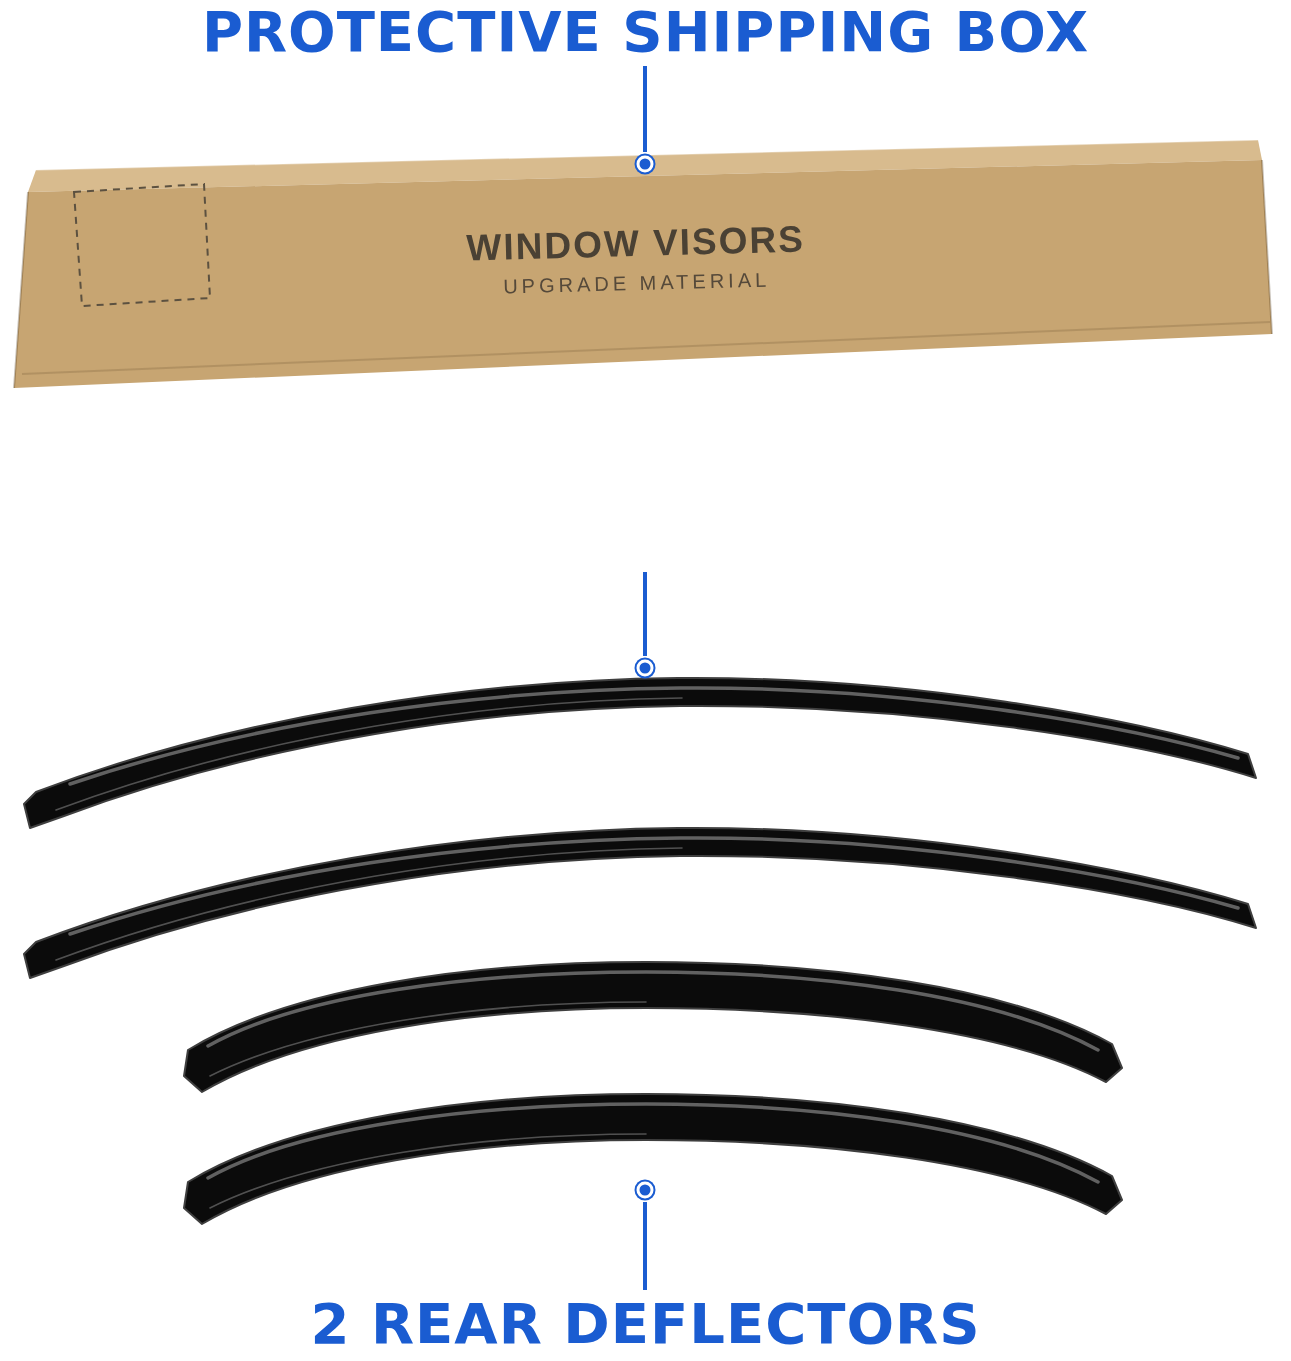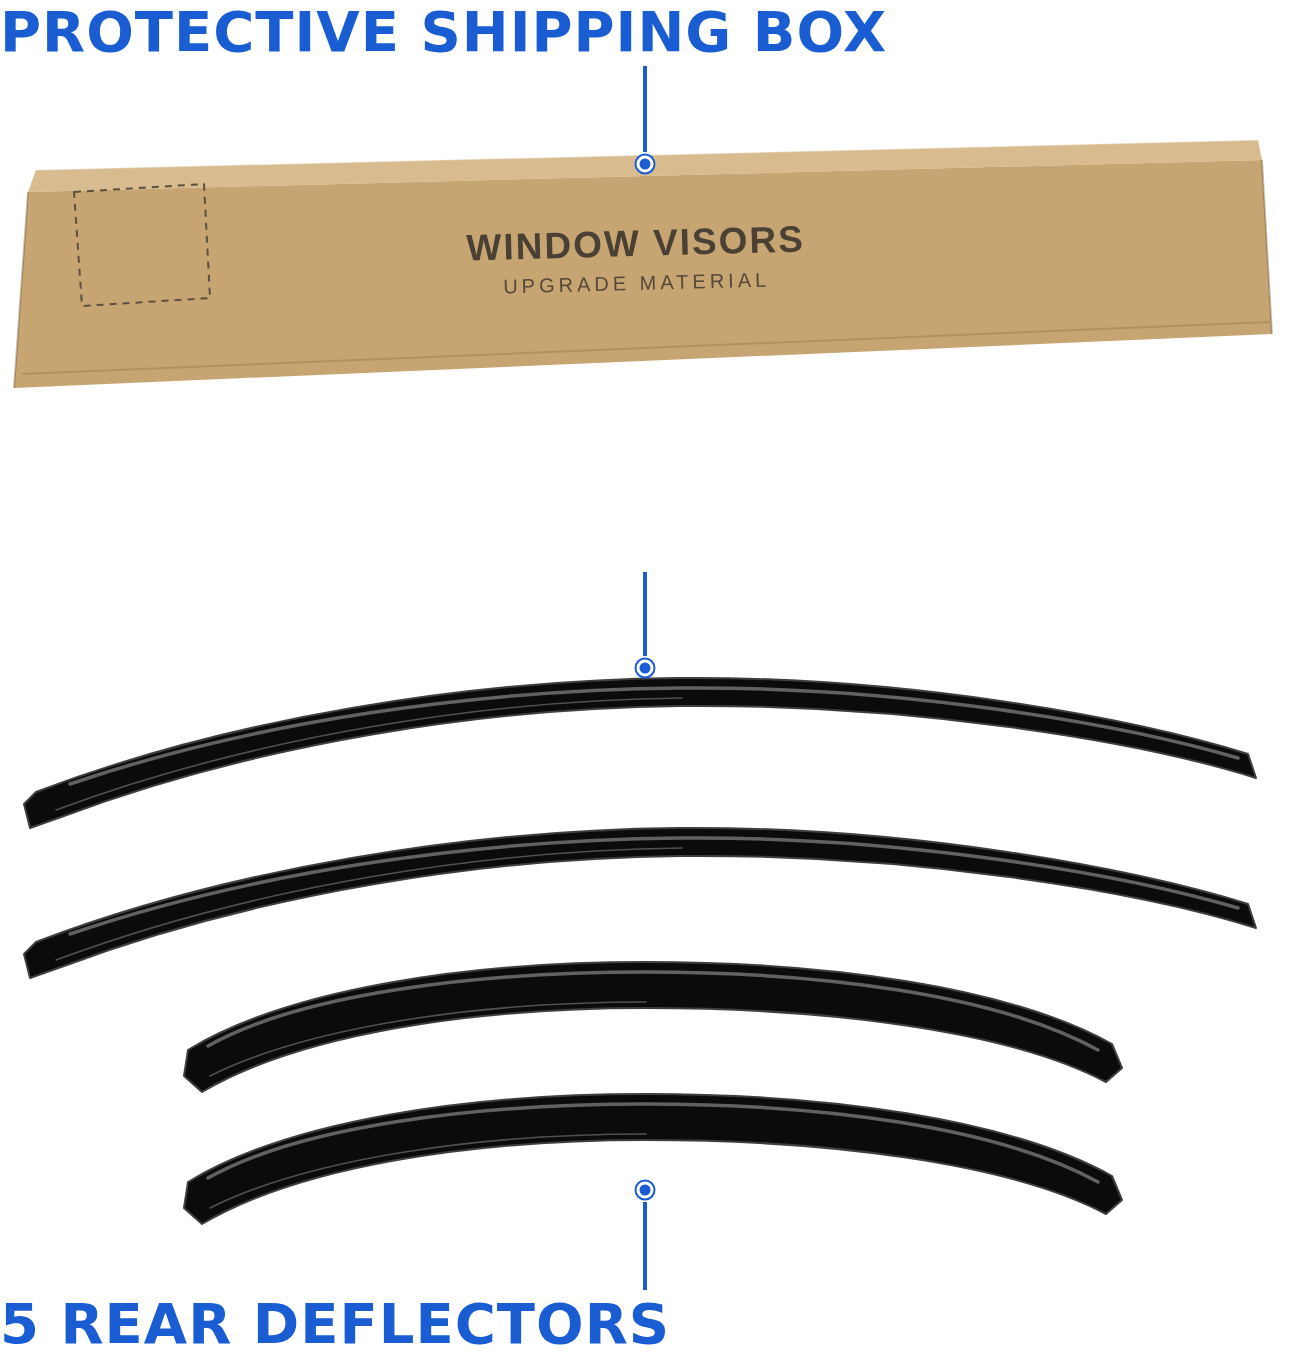--- a/index.html
+++ b/index.html
@@ -3,21 +3,21 @@
 <meta charset="utf-8">
 <style>
   * { margin:0; padding:0; box-sizing:border-box; }
   html,body { background:#ffffff; font-family:"Liberation Sans", sans-serif; }
   .canvas {
     position:relative; width:1291px; height:1361px;
     background:#ffffff; overflow:hidden; margin:0 auto;
   }
   .heading {
     position:absolute; left:0; width:100%;
-    white-space:nowrap;
+    text-align:center; white-space:nowrap;
     font-family:"DejaVu Sans","Liberation Sans",sans-serif;
     font-weight:bold; font-size:56px; letter-spacing:1px; line-height:1;
     color:var(--accent-blue,#1a5cd1);
   }
   #heading-top   { top:4px; }
   #heading-front { top:504px; }
   #heading-rear  { top:1296px; }
 
   .callout-line {
     position:absolute; width:4px; left:645px;
@@ -135,15 +135,15 @@
 
     <use href="#front-visor-shape"></use>
     <use href="#front-visor-shape" transform="translate(0,150)"></use>
     <use href="#rear-visor-shape"></use>
     <use href="#rear-visor-shape" transform="translate(0,132)"></use>
   </svg>
   <div id="dot-front" class="callout-dot"></div>
 
   <div id="dot-rear" class="callout-dot"></div>
   <div id="line-rear" class="callout-line"></div>
-  <div id="heading-rear" class="heading">5 REAR DEFLECTORS</div>
+  <div id="heading-rear" class="heading">2 REAR DEFLECTORS</div>
 
 </div>
 
 </body></html>

